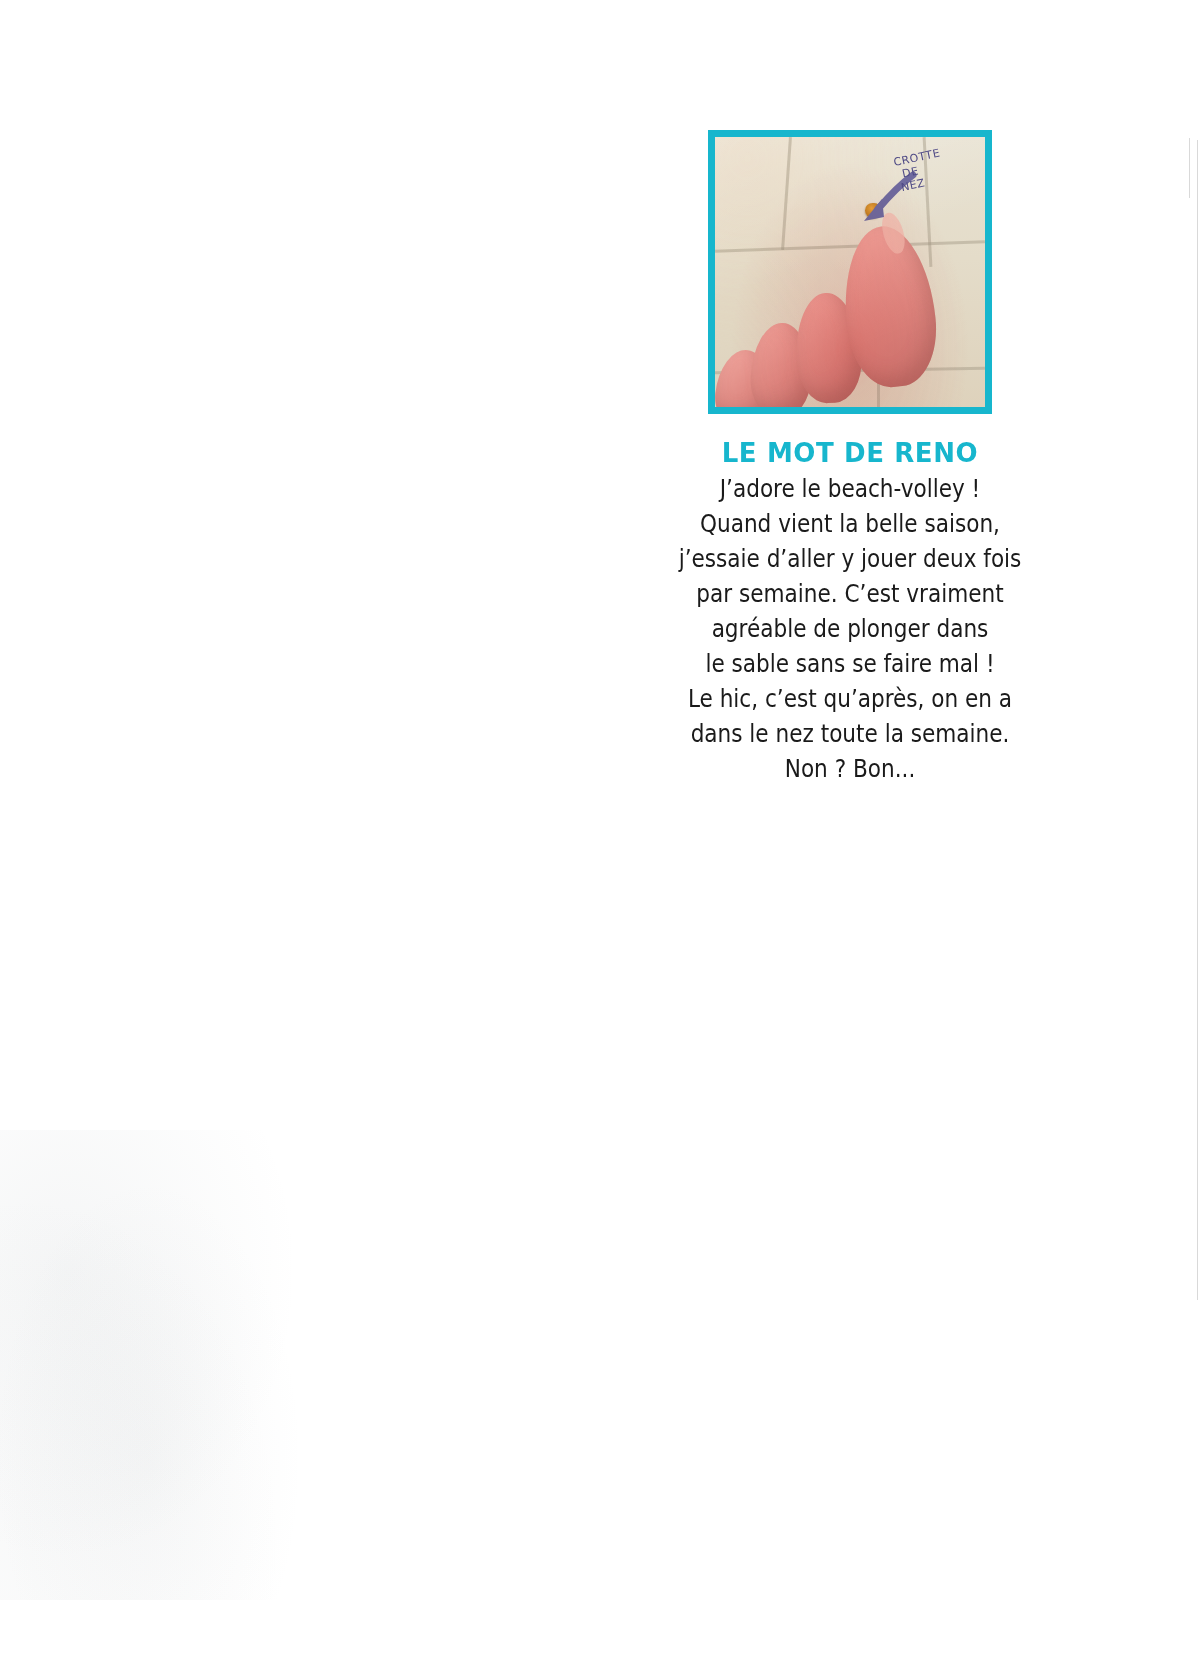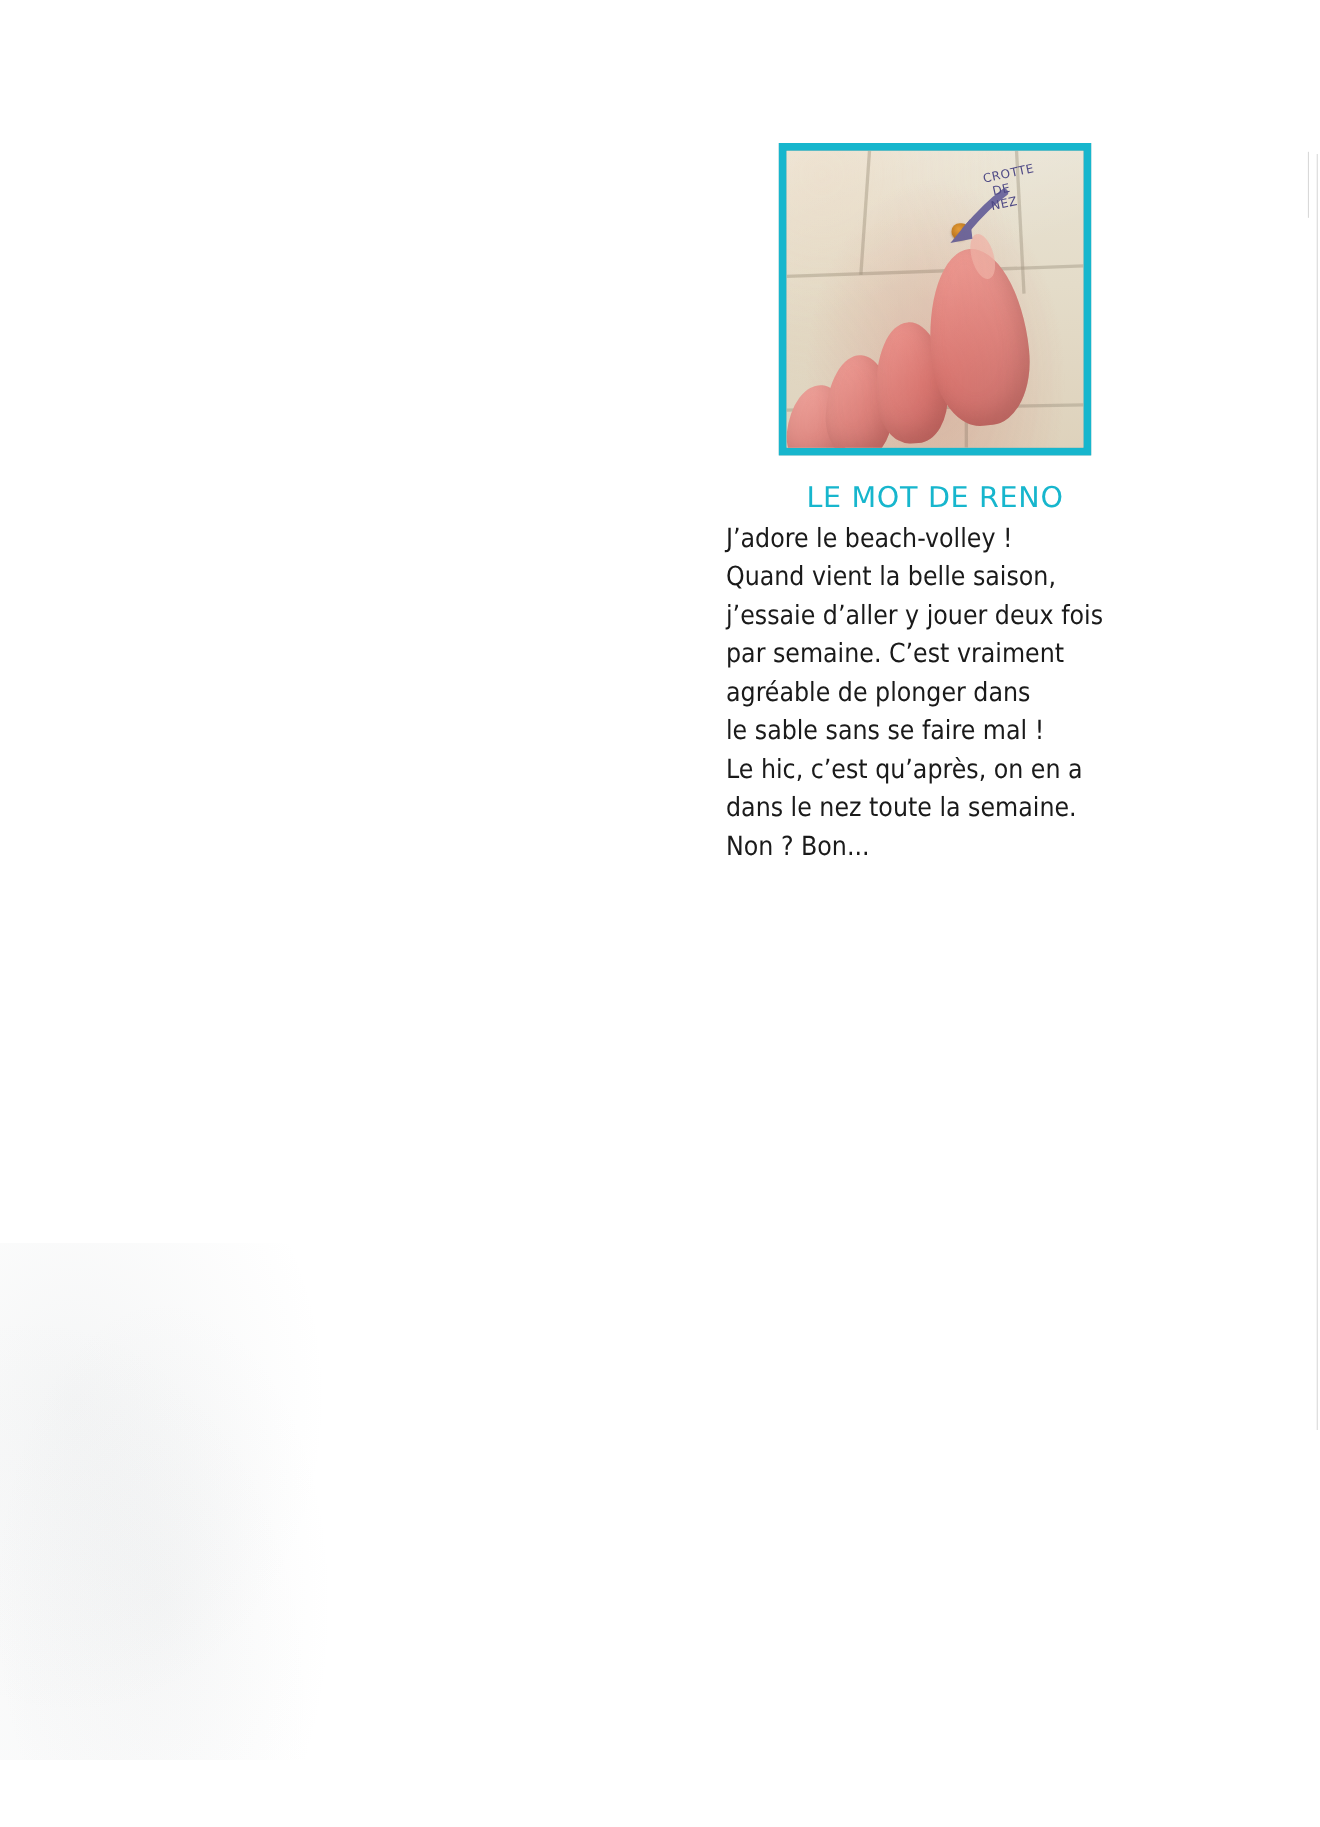--- a/index.html
+++ b/index.html
@@ -158,27 +158,27 @@
   .hw-1 { margin-left: 0px; }
   .hw-2 { margin-left: 6px; }
   .hw-3 { margin-left: 2px; }
 
   
   .heading {
     margin: 24px 0 0 0;
     text-align: center;
     color: #17b6cd;
     font-family: "DejaVu Sans", sans-serif;
-    font-weight: normal;
+    font-weight: bold;
     font-size: 26px;
     letter-spacing: .6px;
   }
   .body-text {
     margin: 4px 0 4px 0;
-    text-align: left;
+    text-align: center;
     color: #1a1a1a;
     font-family: "DejaVu Sans Condensed", "DejaVu Sans", sans-serif;
     font-size: 24px;
     line-height: 35px;
     white-space: pre-line;
   }
 </style>
 </head>
 <body>
 

